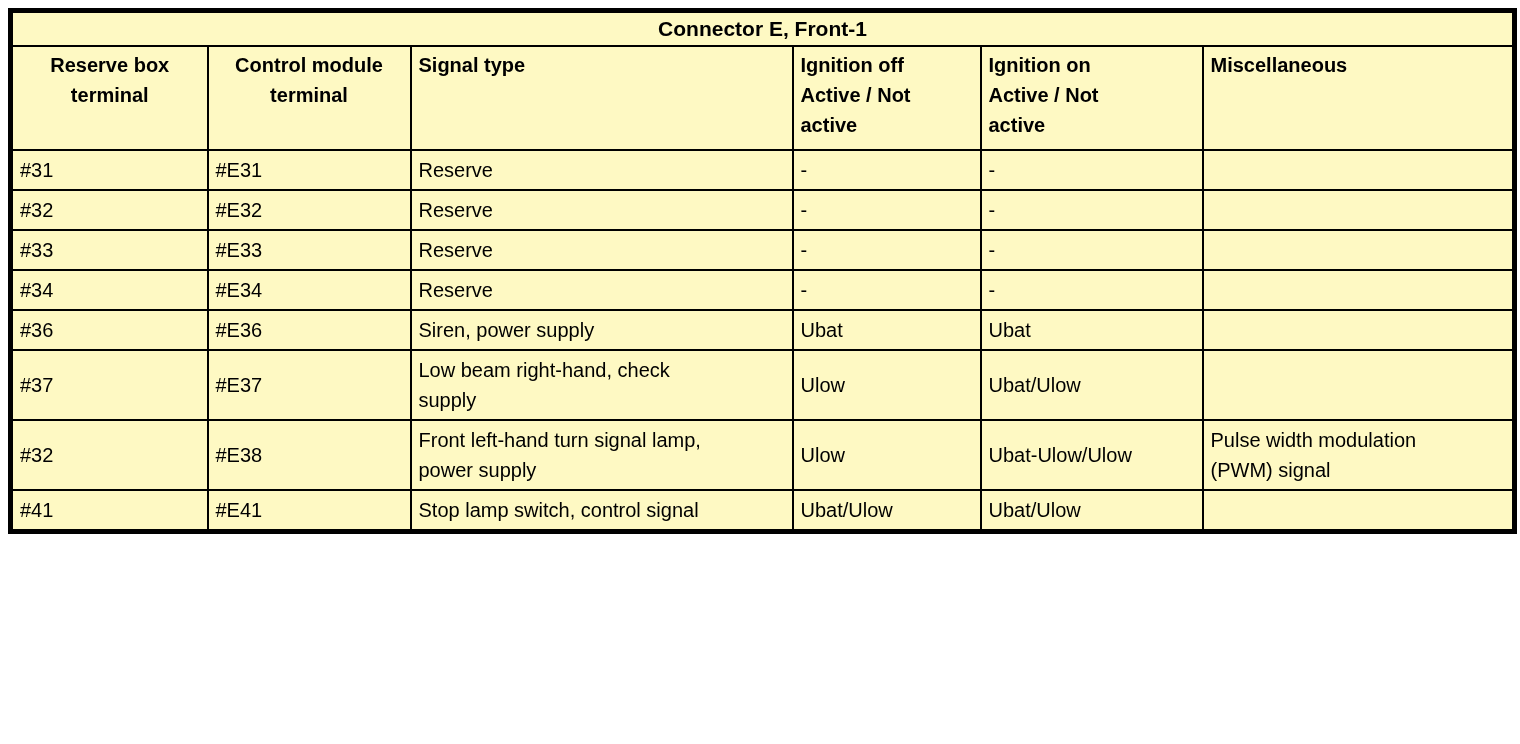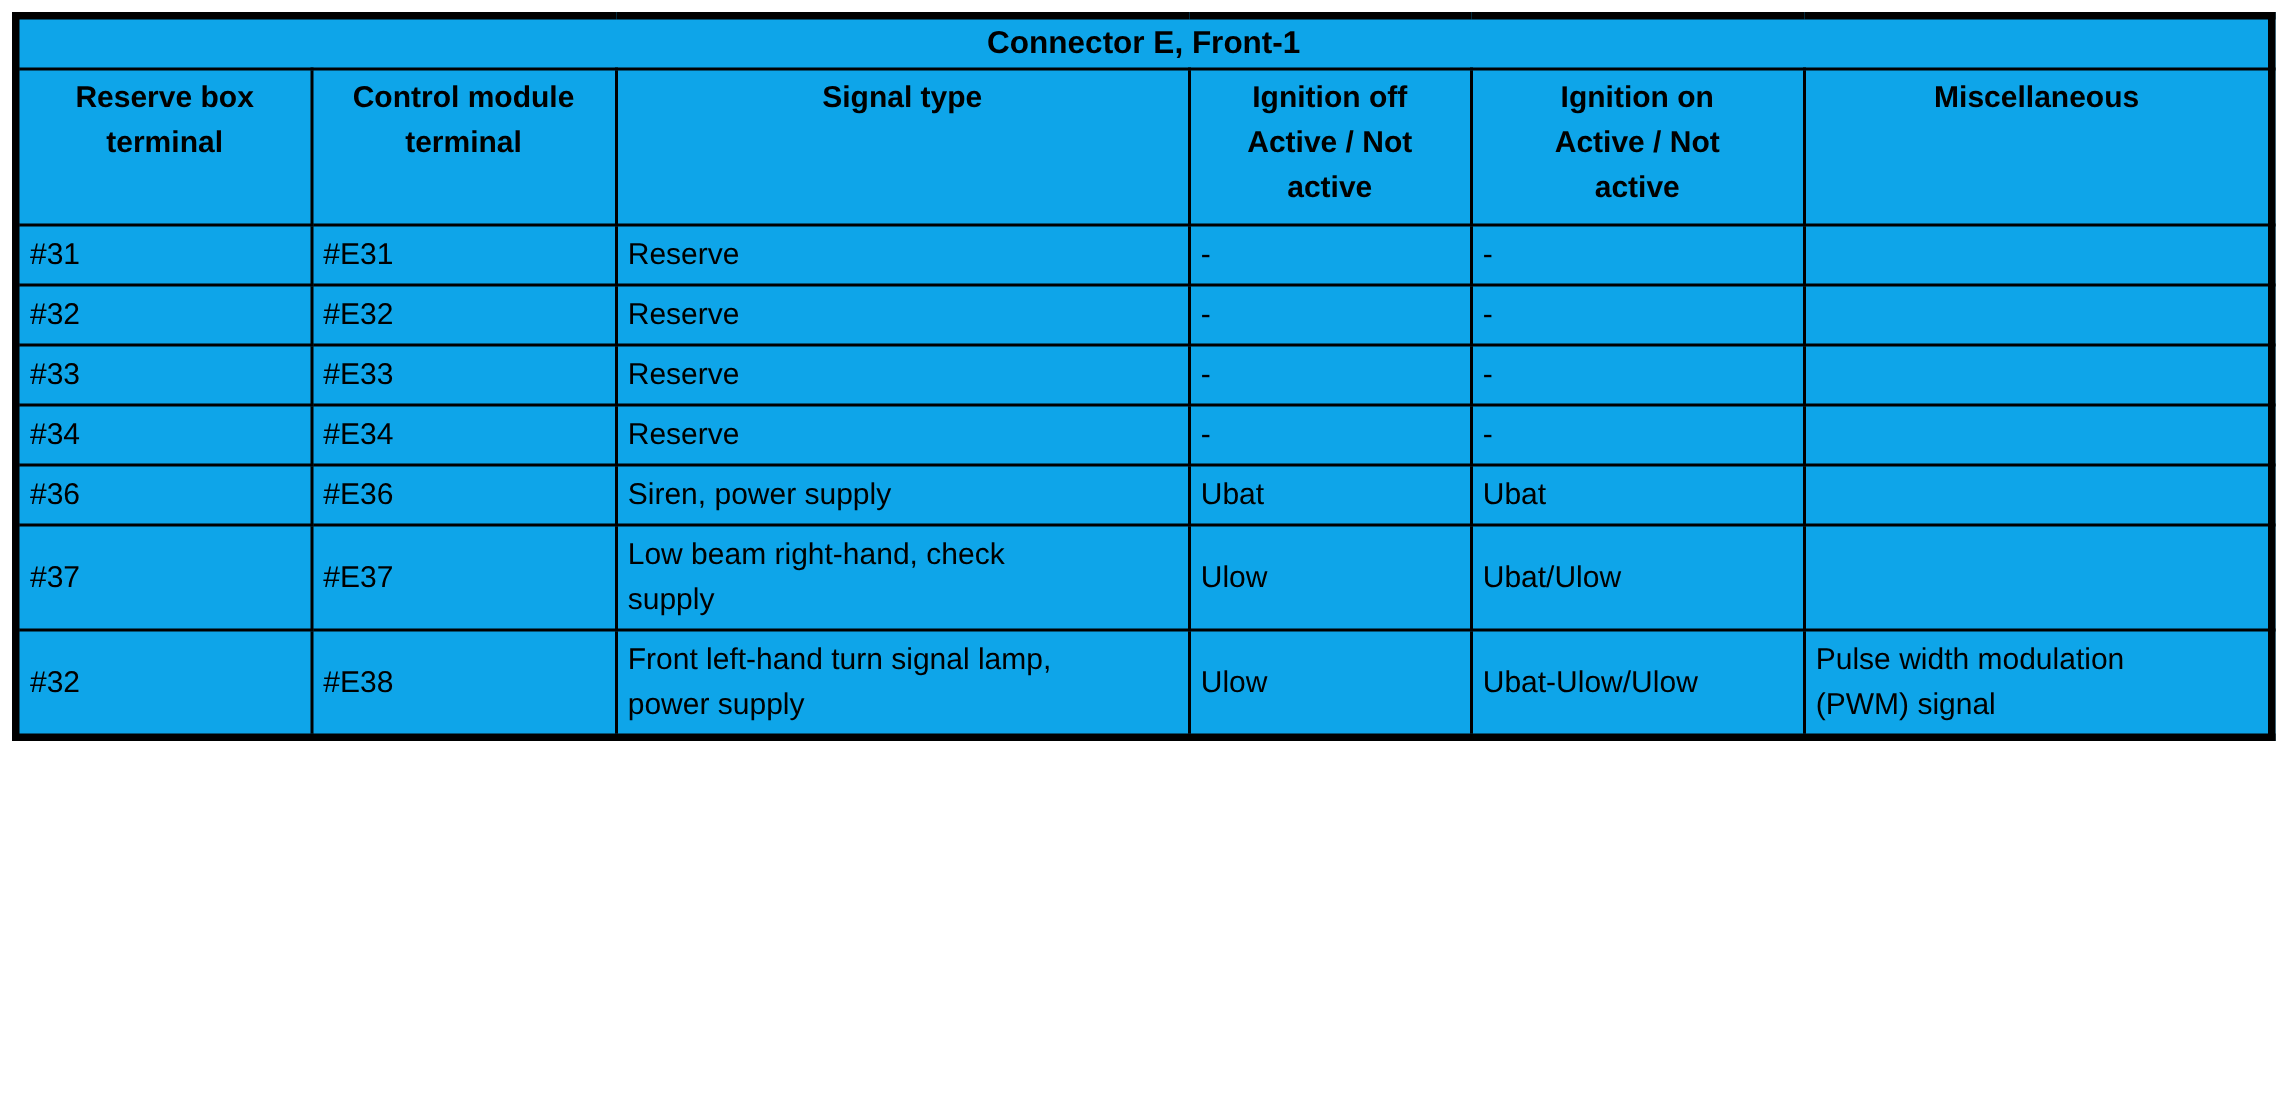--- a/index.html
+++ b/index.html
@@ -11,21 +11,21 @@
     overflow: hidden;
   }
   .wrap {
     padding: 8px;
   }
   table.connector {
     border-collapse: collapse;
     table-layout: fixed;
     width: 1504px;
     border: 5px solid #000000;
-    background: #0ea5e9;
+    background: #fef9c3;
   }
   th, td {
     border: 2px solid #000000;
     font-family: "Liberation Sans", sans-serif;
     font-size: 20px;
     line-height: 30px;
     color: #000000;
     white-space: pre-line;
     overflow: hidden;
     word-wrap: break-word;
@@ -36,21 +36,21 @@
     font-size: 21px;
     font-weight: bold;
     text-align: center;
     vertical-align: middle;
   }
   tr.header-row th {
     height: 96px;
     padding: 3px 7px;
     font-weight: bold;
     vertical-align: top;
-    text-align: center;
+    text-align: left;
   }
   tr.header-row th.center {
     text-align: center;
   }
   td {
     height: 30px;
     padding: 4px 7px;
     vertical-align: middle;
     text-align: left;
   }
@@ -140,15 +140,23 @@
         <tr>
           <td>#32</td>
           <td>#E38</td>
           <td>Front left-hand turn signal lamp,
 power supply</td>
           <td>Ulow</td>
           <td>Ubat-Ulow/Ulow</td>
           <td>Pulse width modulation
 (PWM) signal</td>
         </tr>
+        <tr>
+          <td>#41</td>
+          <td>#E41</td>
+          <td>Stop lamp switch, control signal</td>
+          <td>Ubat/Ulow</td>
+          <td>Ubat/Ulow</td>
+          <td></td>
+        </tr>
       </tbody>
   </table>
 </div>
 
 </body></html>

